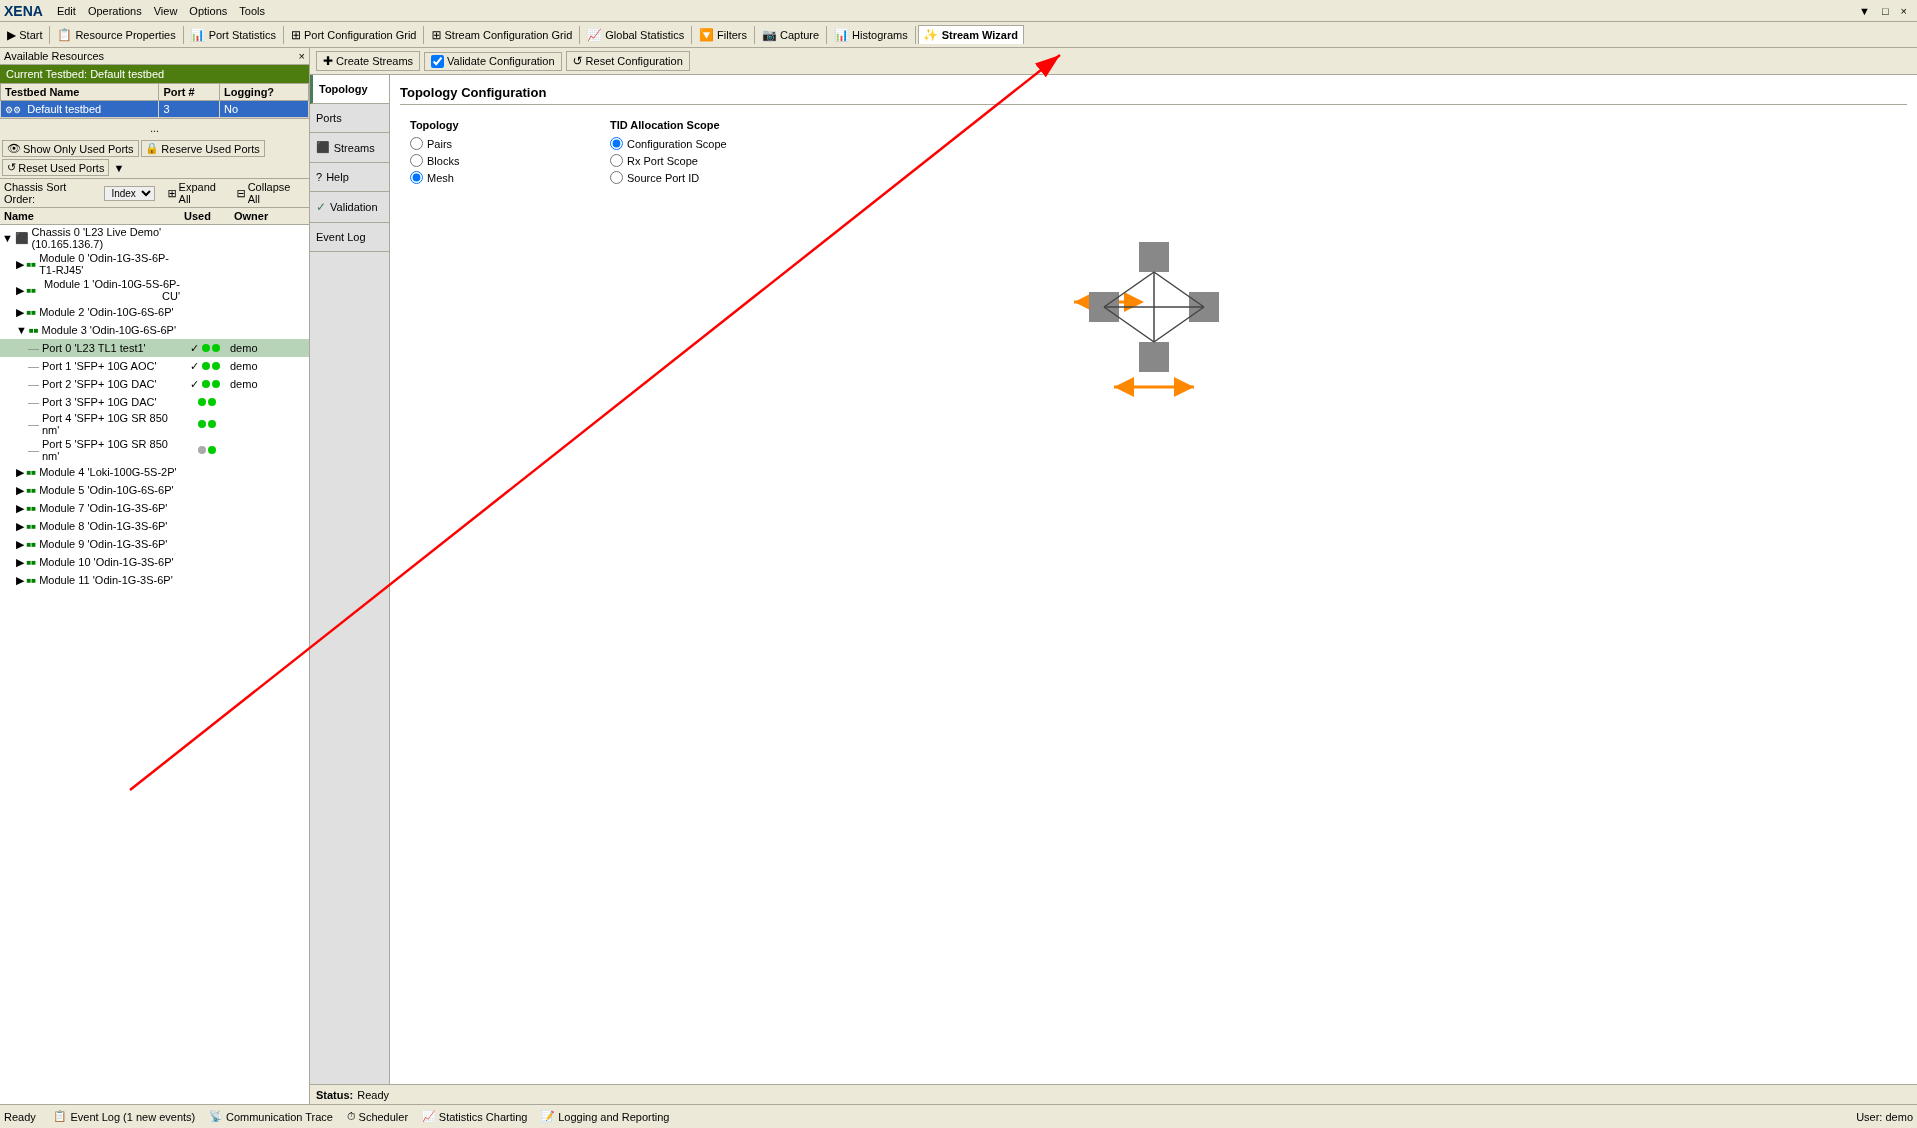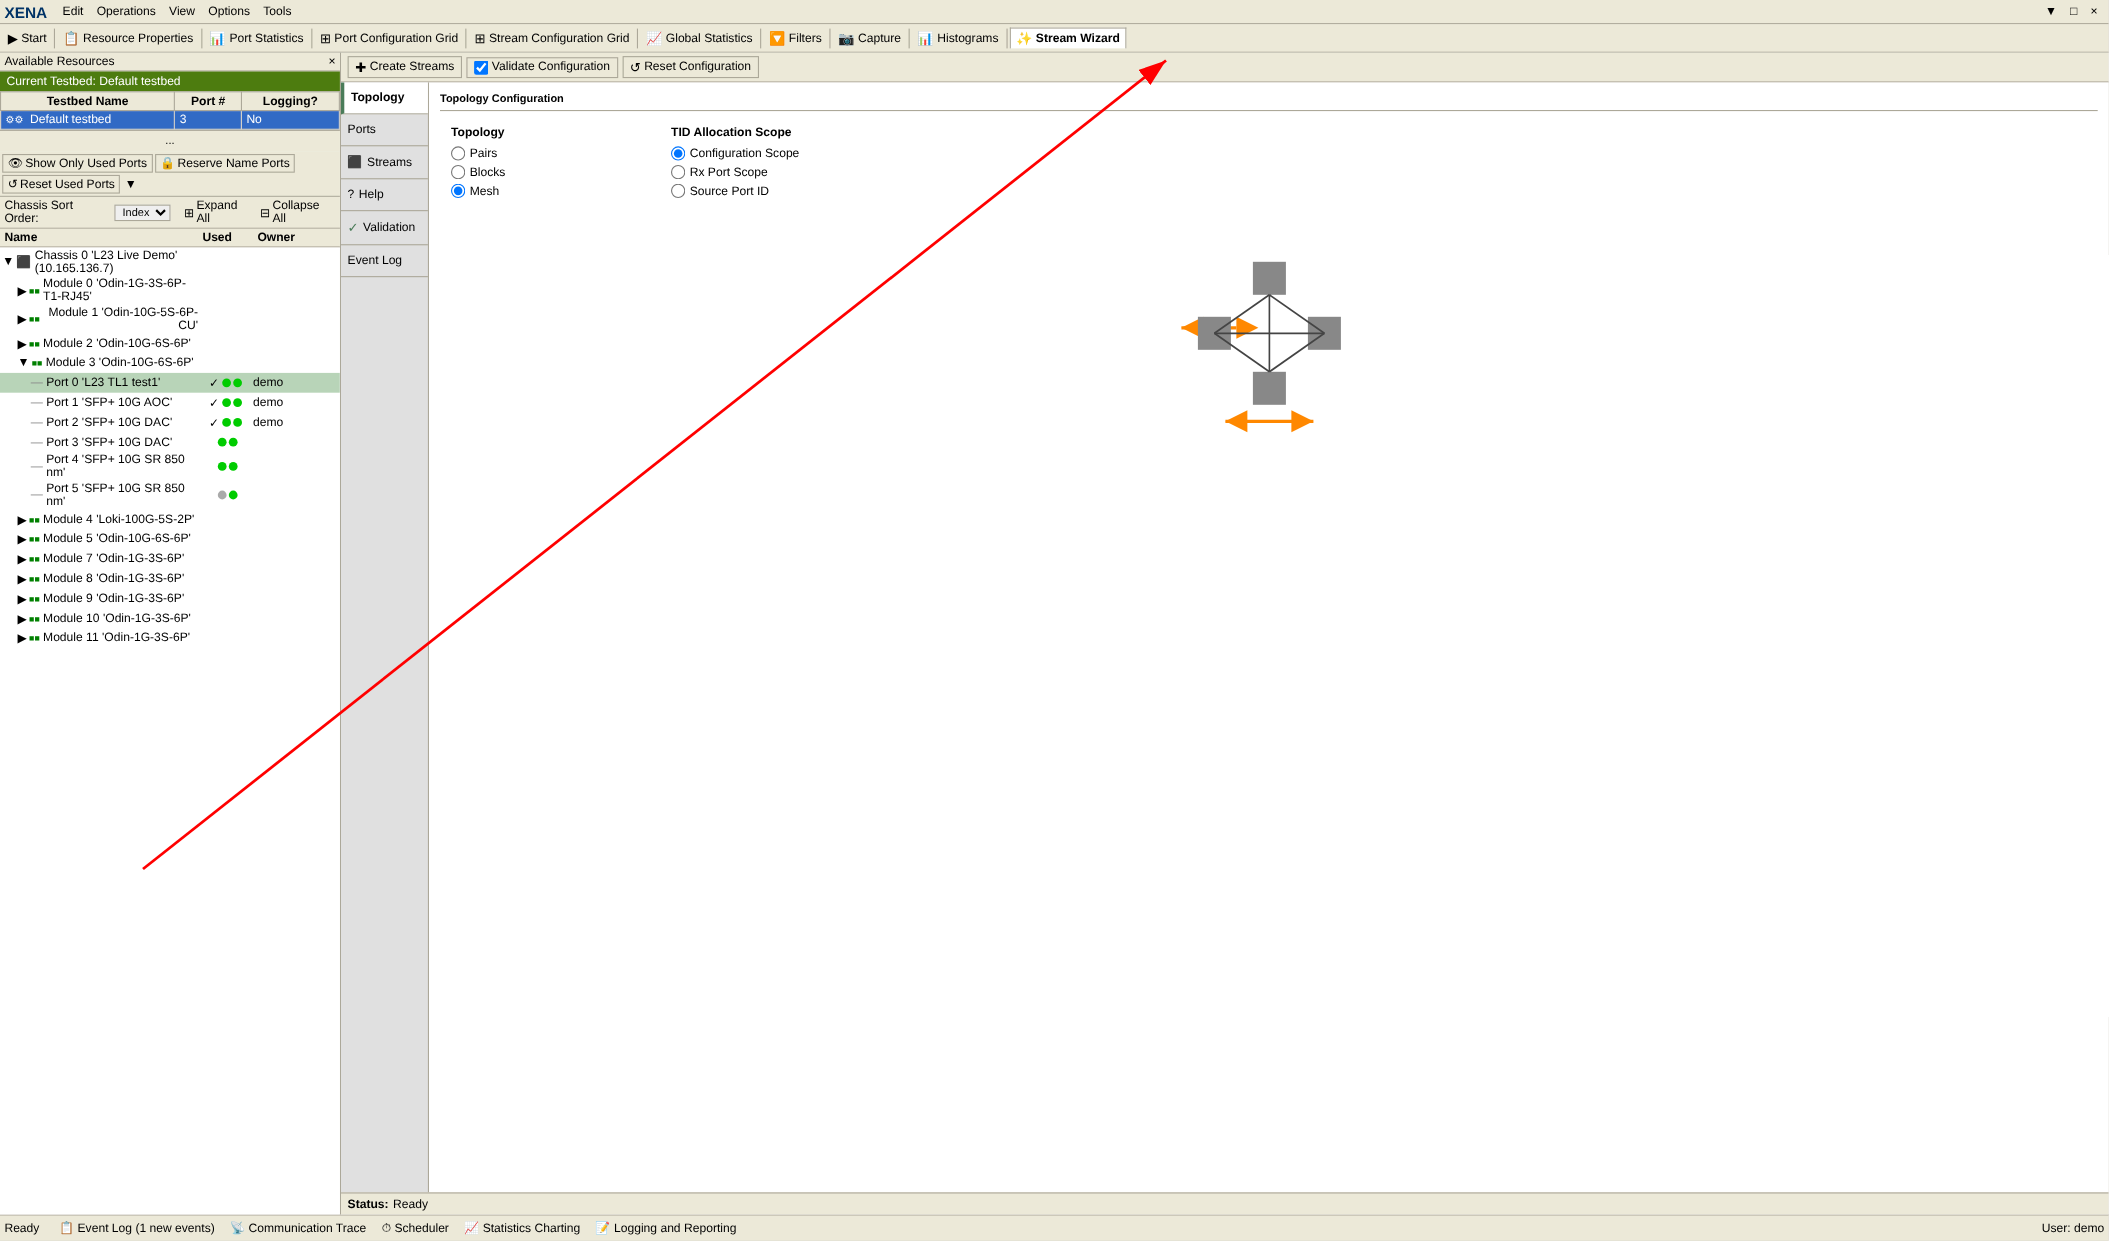--- a/index.html
+++ b/index.html
@@ -85,21 +85,21 @@
     
     .testbed-table {
       width: 100%;
       border-collapse: collapse;
       font-size: 11px;
     }
     .testbed-table th {
       background: #ece9d8;
       border: 1px solid #aca899;
       padding: 2px 4px;
-      text-align: center;
+      text-align: left;
     }
     .testbed-table td {
       border: 1px solid #d4d0c8;
       padding: 2px 4px;
     }
     .testbed-table tr.selected td { background: #316ac5; color: #fff; }
 
     
     .resource-tree {
       flex: 1;
@@ -226,21 +226,21 @@
     }
     .nav-item.active { background: #fff; font-weight: bold; border-left: 3px solid #4a7c59; }
     .nav-check { color: #4a7c59; font-size: 12px; }
 
     .wizard-main {
       flex: 1;
       padding: 10px;
       background: #fff;
     }
     .section-title {
-      font-size: 10px;
+      font-size: 13px;
       font-weight: bold;
       margin-bottom: 10px;
       padding-bottom: 4px;
       border-bottom: 1px solid #aca899;
     }
 
     .config-grid {
       display: grid;
       grid-template-columns: 200px 200px 250px;
       gap: 0;
@@ -412,21 +412,21 @@
 
     <div style="border-top:1px solid #aca899; padding: 4px; text-align:center; font-size:10px; background:#ece9d8; cursor:pointer;">...</div>
 
     <div class="tree-toolbar">
       <button class="tree-toolbar-btn">
         <span>👁</span>
         <span>Show Only Used Ports</span>
       </button>
       <button class="tree-toolbar-btn">
         <span>🔒</span>
-        <span>Reserve Name Ports</span>
+        <span>Reserve Used Ports</span>
       </button>
       <button class="tree-toolbar-btn">
         <span>↺</span>
         <span>Reset Used Ports</span>
       </button>
       <span style="cursor:pointer; margin-left:2px;">▼</span>
     </div>
 
     <div class="sort-row">
       <span>Chassis Sort Order:</span>

